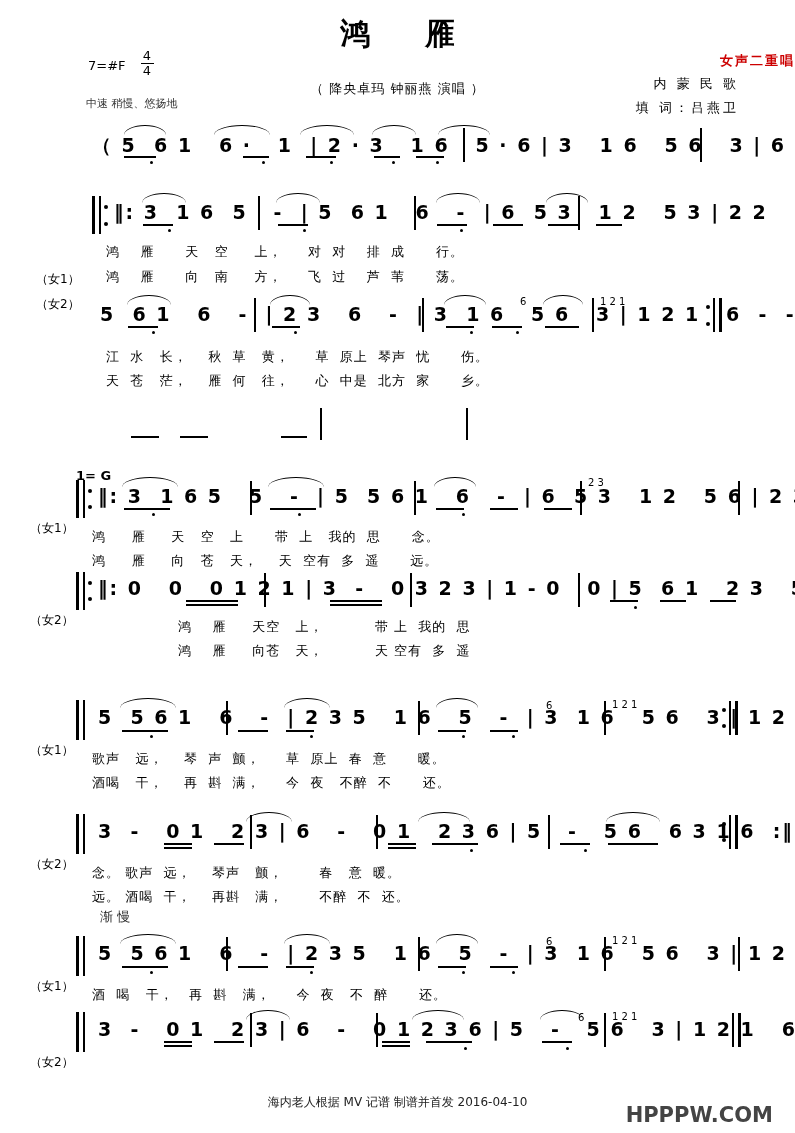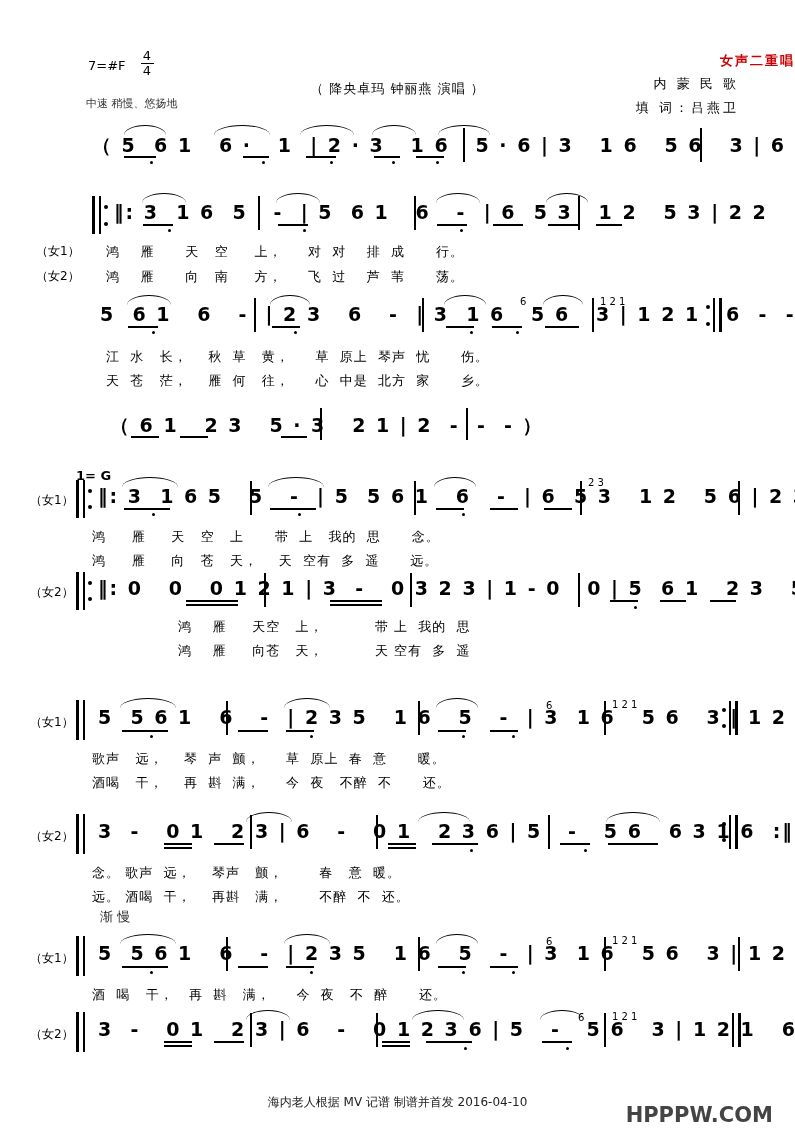--- a/index.html
+++ b/index.html
@@ -63,21 +63,21 @@
   }
   .nt.small{font-size:13px;font-weight:bold;}
   .ly{
     position:absolute;
     font-family:"DejaVu Sans", sans-serif;
     font-size:13px;white-space:pre;
   }
   .lbl{
     position:absolute;
     font-family:"DejaVu Sans", sans-serif;
-    font-size:12px;white-space:pre;
+    font-size:12px;white-space:pre;margin-top:28px;
   }
   .tiny{
     position:absolute;
     font-family:"DejaVu Sans", sans-serif;
     font-size:10px;white-space:pre;
   }
   
   .slur{
     position:absolute;
     border-top:1.3px solid #000;
@@ -101,20 +101,21 @@
     position:absolute;right:22px;bottom:6px;
     font-family:"DejaVu Sans", sans-serif;
     font-size:21px;font-weight:bold;color:#444;letter-spacing:0px;
   }
 </style>
 </head>
 <body>
 
 <div class="sheet">
 
+  <div class="title">鸿  雁</div>
   <div class="subtitle">女声二重唱</div>
   <div class="performers">（ 降央卓玛 钟丽燕  演唱 ）</div>
 
   <div class="keysig">7=#F</div>
   <div class="meter">
     <span class="num">4</span>
     <span class="bar"></span>
     <span class="num">4</span>
   </div>
   <div class="tempo">中速 稍慢、悠扬地</div>
@@ -193,21 +194,20 @@
   <div class="bl" style="left:422px;top:298px;height:34px;"></div>
   <div class="bl" style="left:592px;top:298px;height:34px;"></div>
   <div class="rpt" style="left:706px;top:305px;"></div>
   <div class="rpt" style="left:706px;top:322px;"></div>
   <div class="bl" style="left:713px;top:298px;height:34px;"></div>
   <div class="blthick" style="left:719px;top:298px;height:34px;"></div>
 
   <div class="ly" style="left:106px;top:348px;letter-spacing:1px;">江  水   长，    秋  草   黄，     草  原上  琴声  忧      伤。</div>
   <div class="ly" style="left:106px;top:372px;letter-spacing:1px;">天  苍   茫，    雁  何   往，     心  中是  北方  家      乡。</div>
 
-  <div class="nt" style="left:110px;top:413px;letter-spacing:2px;">（ 6 1   2 3   5 · 3   2 1 | 2  -  -  - ）</div>
   <div class="beam" style="left:131px;top:436px;width:28px;"></div>
   <div class="beam" style="left:180px;top:436px;width:28px;"></div>
   <div class="beam" style="left:281px;top:436px;width:26px;"></div>
   <div class="bl" style="left:320px;top:408px;height:32px;"></div>
   <div class="bl" style="left:466px;top:408px;height:32px;"></div>
 
   <div class="nt small" style="left:76px;top:468px;">1= G</div>
 
   <div class="lbl" style="left:30px;top:492px;">（女1）</div>
   <div class="blthick" style="left:76px;top:480px;height:38px;"></div>

